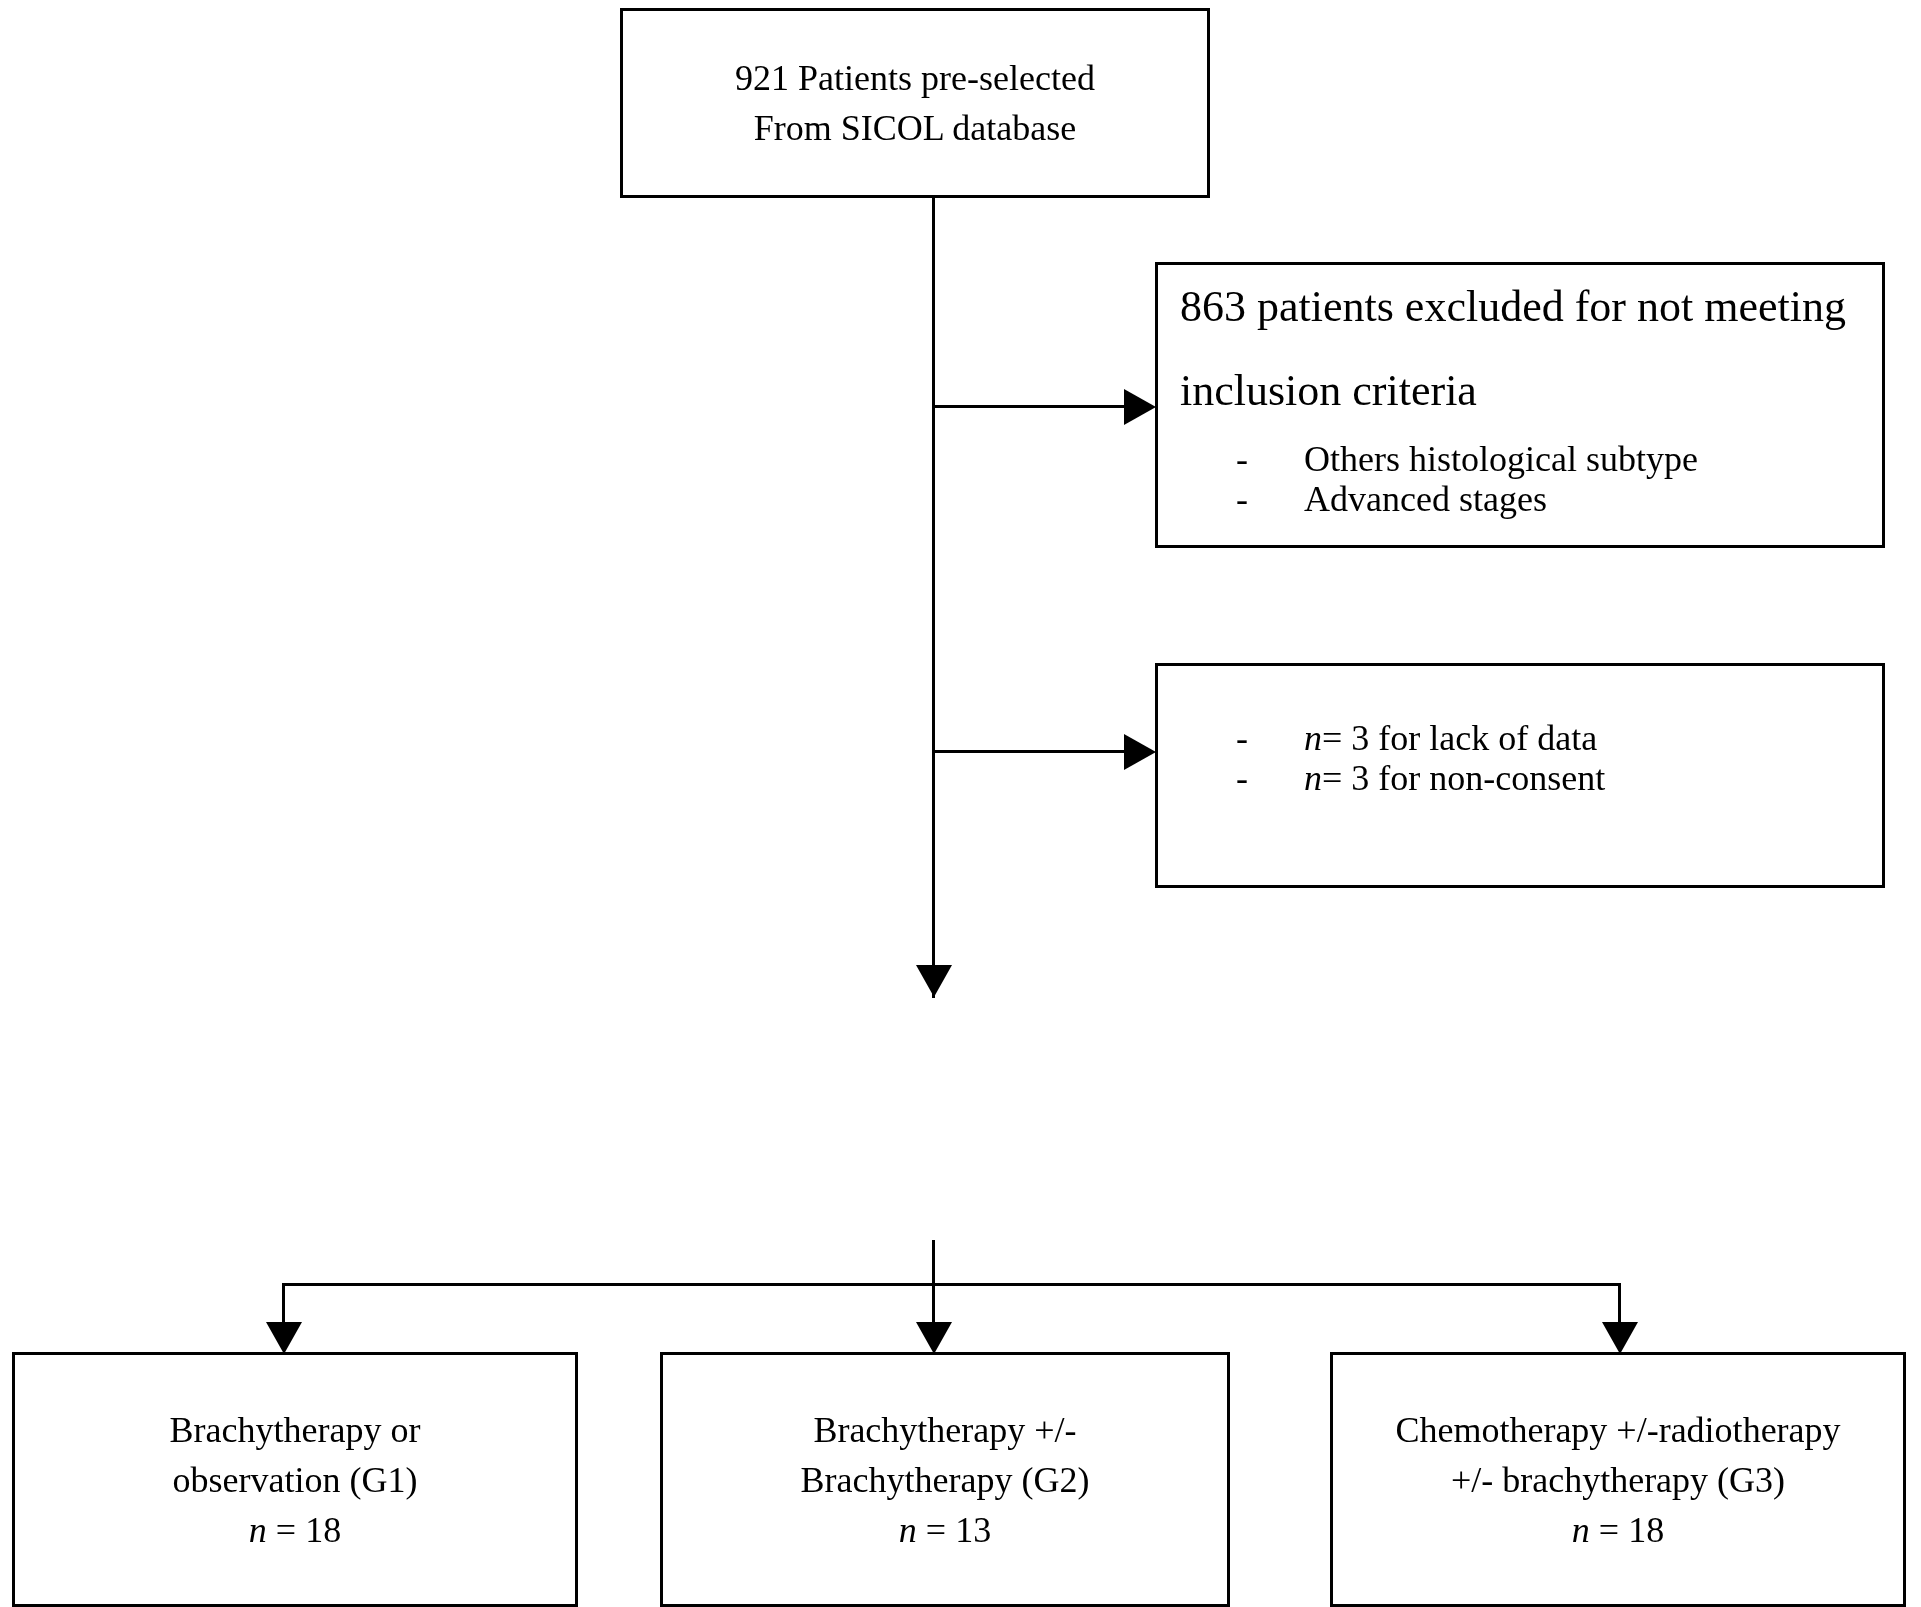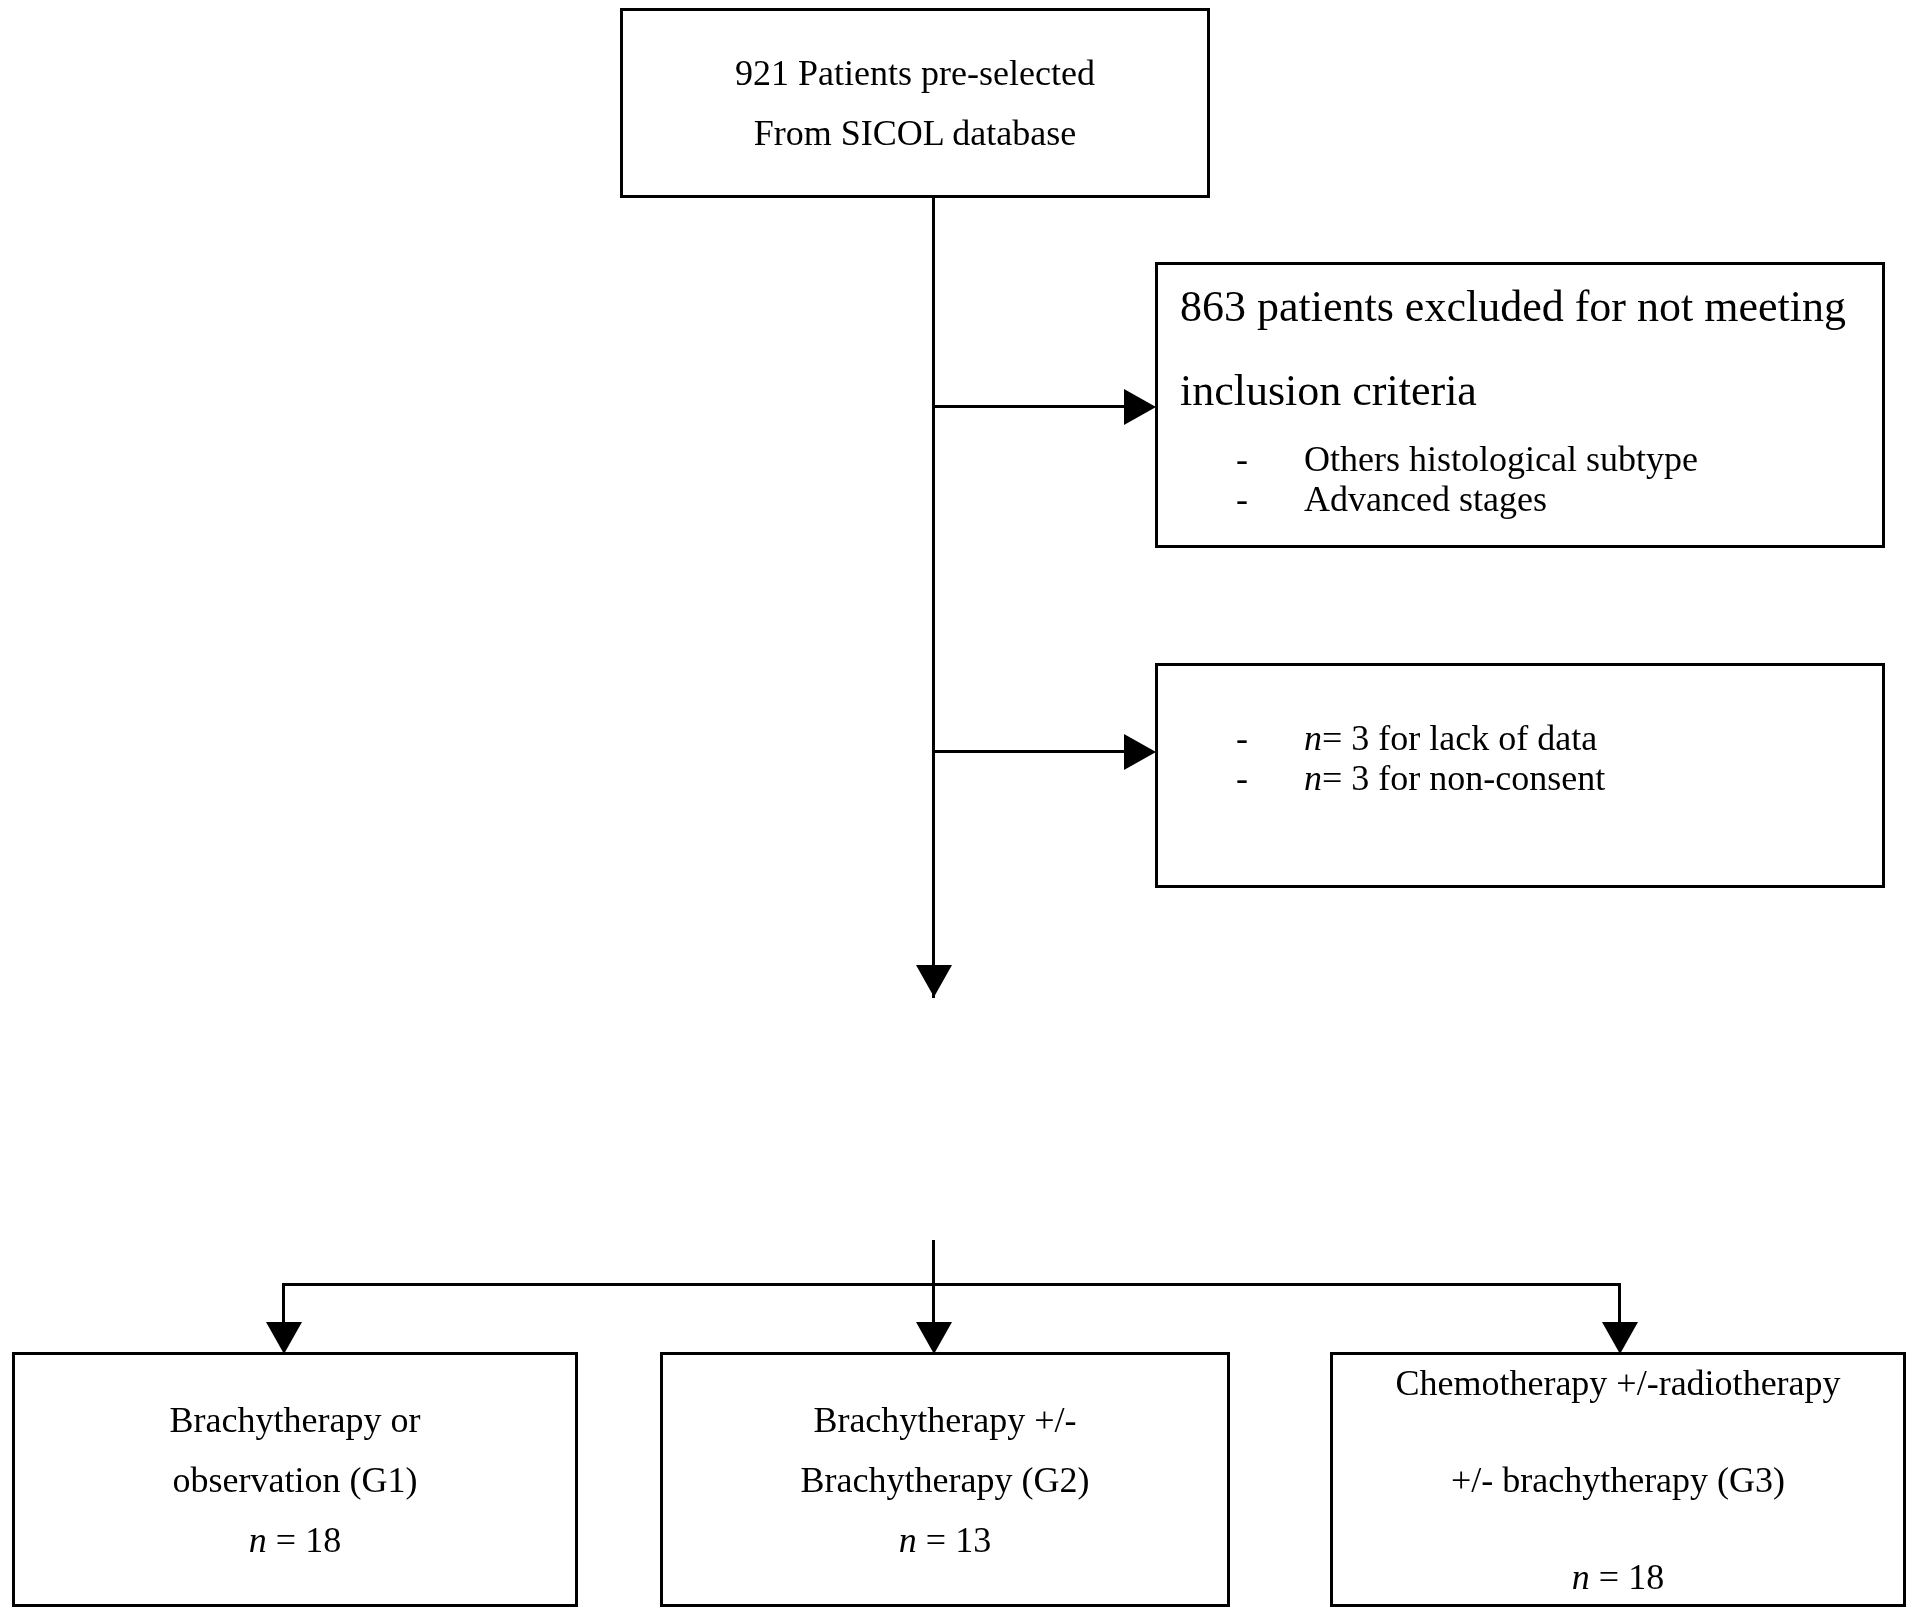--- a/index.html
+++ b/index.html
@@ -33,21 +33,21 @@
   .node.centered {
     align-items: center;
     text-align: center;
   }
   .node-line {
     font-size: 36px;
     line-height: 1.0;
     white-space: nowrap;
   }
   .node.centered .node-line + .node-line {
-    margin-top: 24px;
+    margin-top: 14px;
   }
   
   #box-preselected {
     left: 620px;
     top: 8px;
     width: 590px;
     height: 190px;
   }
   #box-excluded-criteria {
     left: 1155px;
@@ -102,21 +102,21 @@
   }
   #box-selected .node-line + .node-line {
     margin-top: 30px;
   }
   .group-box {
     top: 1352px;
     height: 255px;
   }
   #box-group1 { left: 12px;   width: 566px; }
   #box-group2 { left: 660px;  width: 570px; }
-  #box-group3 { left: 1330px; width: 576px; gap: 37px; }
+  #box-group3 { left: 1330px; width: 576px; }
   .group-box .node-line + .node-line {
     margin-top: 30px;
   }
   
   .conn {
     position: absolute;
     background: #000000;
     z-index: 1;
   }
   .vline { width: 3px; }

